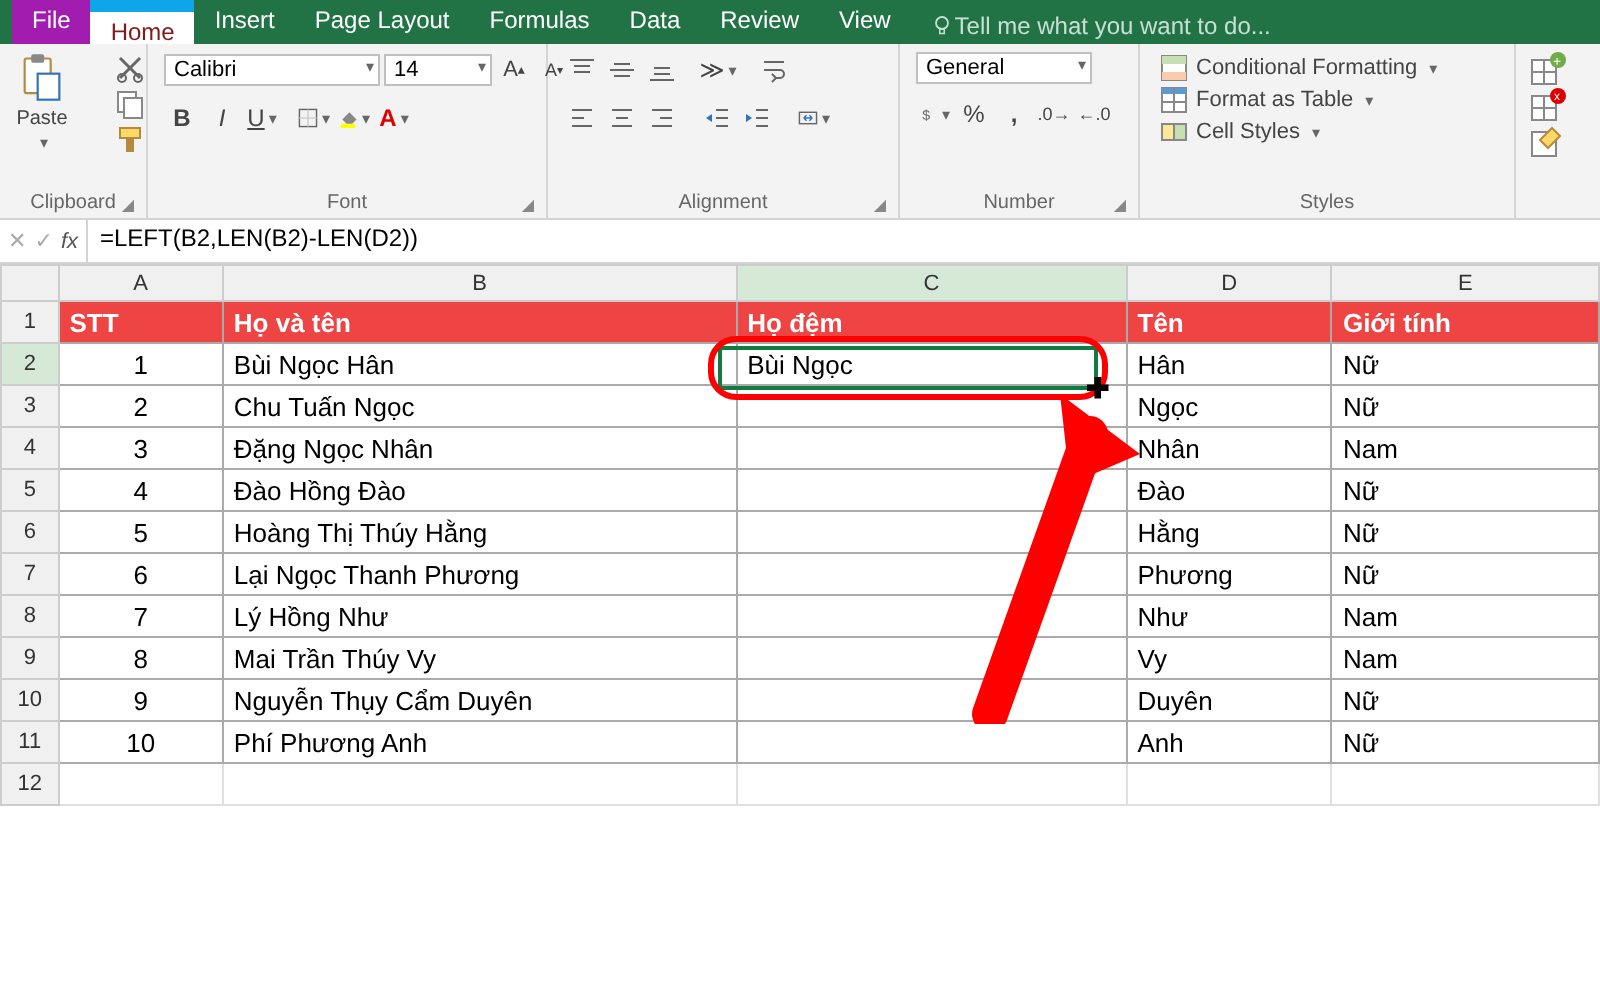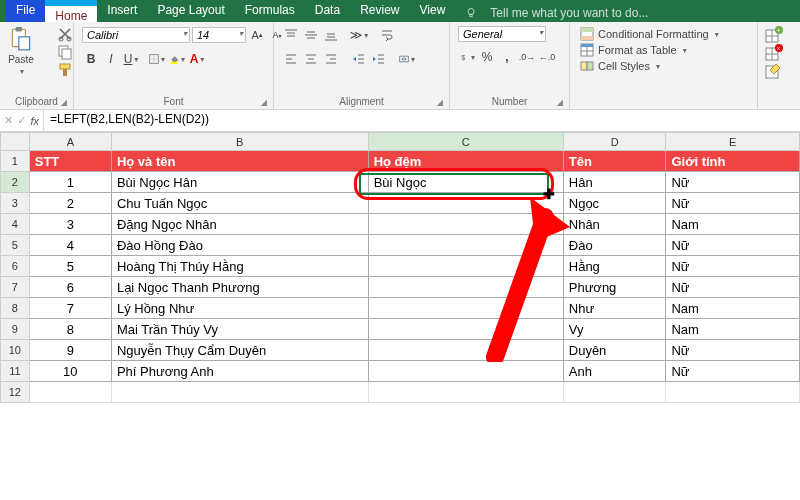--- a/index.html
+++ b/index.html
@@ -2,39 +2,39 @@
 <html><head>
 <meta charset="utf-8">
 <style>
   * { box-sizing: border-box; margin: 0; padding: 0; font-family: 'Segoe UI', Arial, sans-serif; }
   body { background: #fff; width: 800px; height: 500px; overflow: hidden; position: relative; }
   
   
   .titlebar { background: #217346; height: 22px; display: flex; align-items: stretch; color: #fff; font-size: 12px; }
   .titlebar .spacer { width: 6px; }
   .tab { padding: 3px 10px 0; cursor: pointer; }
-  .tab.file { background: #1d4ed8; color: #fff; }
+  .tab.file { background: #a21caf; color: #fff; }
   .tab.active { background: #fff; color: #7f1d1d; border-top: 6px solid #0ea5e9; }
   .tab.norm { color: #fff; }
-  .tellme { flex: 1; padding: 3px 10px 0; color: #c8e0d4; display: flex; align-items: center; gap: 13px; }
+  .tellme { flex: 1; padding: 3px 10px 0; color: #c8e0d4; display: flex; align-items: center; gap: 0; }
   .bulb { width: 12px; height: 12px; display: inline-block; }
   
   
   .ribbon { background: #f3f3f3; height: 88px; border-bottom: 1px solid #d4d4d4; display: flex; }
   .group { border-right: 1px solid #d4d4d4; padding: 2px 4px 0; display: flex; flex-direction: column; }
   .group-body { flex: 1; display: flex; align-items: flex-start; gap: 19px; }
   .group-label { text-align: center; font-size: 10px; color: #666; padding: 1px 0 2px; position: relative; }
   .group-label .launcher { position: absolute; right: 2px; bottom: 2px; font-size: 8px; color: #888; cursor: pointer; }
   
   .big-btn { display: flex; flex-direction: column; align-items: center; padding: 2px 4px; cursor: pointer; font-size: 10px; color: #444; gap: 2px; }
   .big-btn .icon { width: 26px; height: 26px; }
   .small-row { display: flex; gap: 2px; align-items: center; }
   .small-row + .small-row { margin-top: 2px; }
   .sm-btn { width: 18px; height: 18px; display: flex; align-items: center; justify-content: center; font-size: 12px; cursor: pointer; color: #444; border: 1px solid transparent; }
-  .font-combo { border: 1px solid #c0c0c0; background: #fff; font-size: 11px; padding: 1px 14px 1px 4px; position: relative; cursor: pointer; font-style: italic; }
+  .font-combo { border: 1px solid #c0c0c0; background: #fff; font-size: 11px; padding: 1px 14px 1px 4px; position: relative; cursor: pointer; }
   .font-combo::after { content: "▾"; position: absolute; right: 2px; font-size: 8px; color: #666; }
   
   .col { display: flex; flex-direction: column; gap: 0; }
   .line-btn { display: flex; align-items: center; gap: 4px; font-size: 11px; color: #444; padding: 1px 4px; cursor: pointer; white-space: nowrap; }
   .line-btn .ic { width: 14px; height: 14px; }
   .dd { font-size: 8px; color: #666; margin-left: 2px; }
   
   
   .fbar { height: 22px; border-bottom: 1px solid #d4d4d4; display: flex; align-items: stretch; font-size: 12px; }
   .namebox { width: 78px; border-right: 1px solid #d4d4d4; padding: 2px 16px 2px 6px; background: #fff; position: relative; }
@@ -302,20 +302,21 @@
       </div>
       <div class="line-btn">
         <svg class="ic" viewBox="0 0 14 14">
             <rect x="1" y="3" width="6" height="8" fill="#ffe699" stroke="#888"></rect>
             <rect x="7" y="3" width="6" height="8" fill="#c6e0b4" stroke="#888"></rect>
           </svg>
         <span>Cell Styles</span>
           <span class="dd">▾</span>
       </div>
     </div>
+    <div class="group-label"><span>Styles</span></div>
   </div>
 
   <div class="group" style="flex:1;border-right:none">
     <div class="group-body col" style="padding:2px 2px">
       <svg width="20" height="18" viewBox="0 0 20 18">
           <rect x="2" y="4" width="12" height="12" fill="#fff" stroke="#888"></rect>
           <line x1="8" y1="4" x2="8" y2="16" stroke="#888"></line>
           <line x1="2" y1="10" x2="14" y2="10" stroke="#888"></line>
           <circle cx="15" cy="4" r="4" fill="#70ad47"></circle>
           <text x="12.5" y="7" font-size="7" fill="#fff">+</text>

